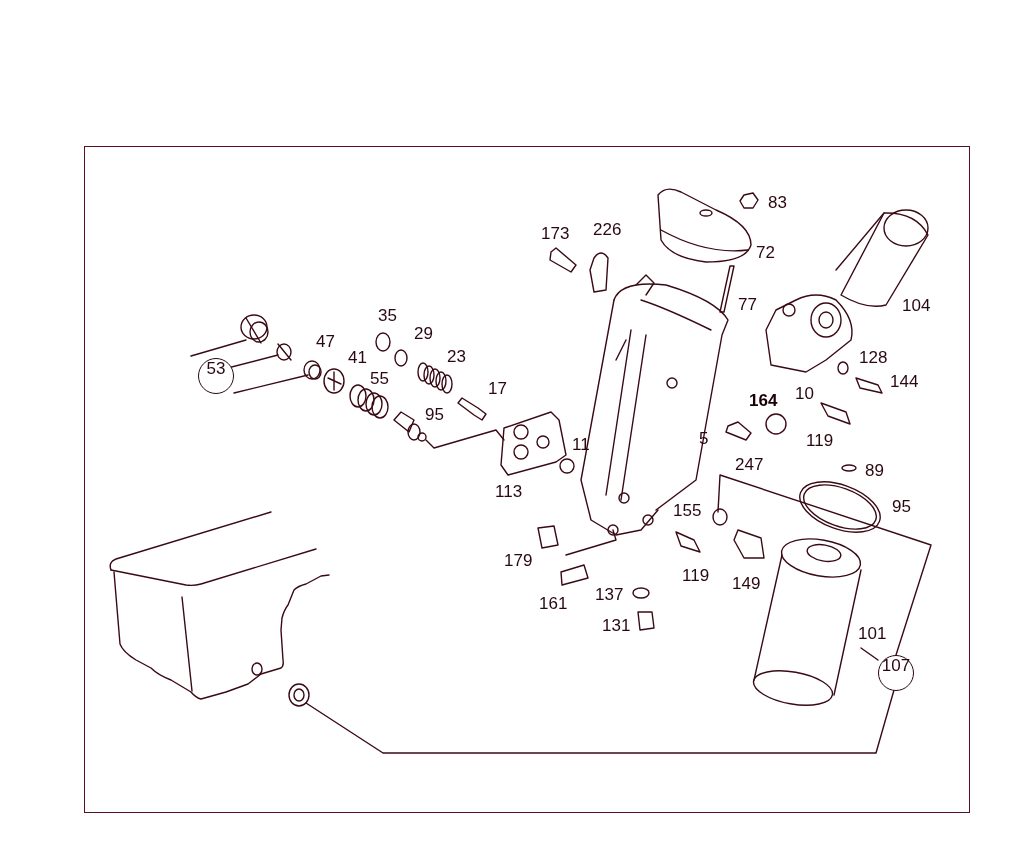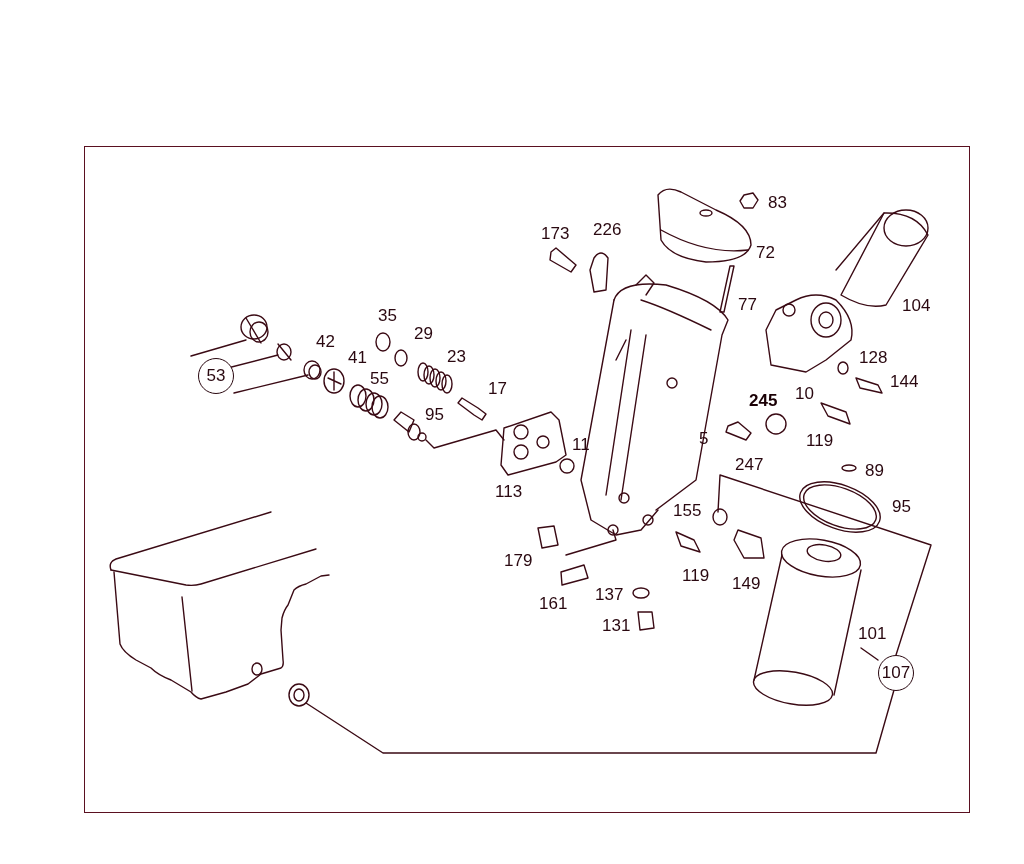--- a/index.html
+++ b/index.html
@@ -2,21 +2,21 @@
 <html><head>
 <meta charset="utf-8">
 <style>
   html, body { margin: 0; padding: 0; background: #ffffff; }
   body { width: 1024px; height: 864px; position: relative; overflow: hidden; font-family: "Liberation Sans", sans-serif; }
   #diagram { position: absolute; left: 16px; top: 0; width: 1024px; height: 864px; }
   .frame { position: absolute; left: 68px; top: 146px; width: 886px; height: 667px; border: 1.5px solid #5a1020; box-sizing: border-box; }
   .lbl { position: absolute; font-size: 17px; color: #2a0810; line-height: 1; white-space: nowrap; }
   .lbl.bold { font-weight: bold; color: #1a0005; }
   .circ { position: absolute; width: 36px; height: 36px; border: 1.5px solid #2a0810; border-radius: 50%; background: #fff;
-          display: flex; align-items: center; justify-content: center; font-size: 17px; color: #2a0810; box-sizing: border-box; }
+          display: flex; align-items: flex-start; justify-content: center; font-size: 17px; color: #2a0810; box-sizing: border-box; }
   svg { position: absolute; left: 0; top: 0; }
   svg * { fill: none; stroke: #3a0a14; stroke-width: 1.4; stroke-linejoin: round; stroke-linecap: round; }
 </style>
 </head>
 <body>
 
 <div id="diagram">
   <div class="frame"></div>
 
   <svg width="1024" height="864">
@@ -156,29 +156,29 @@
   </svg>
 
   <span class="lbl" style="left:752px;top:194px">83</span>
   <span class="lbl" style="left:525px;top:225px">173</span>
   <span class="lbl" style="left:577px;top:221px">226</span>
   <span class="lbl" style="left:740px;top:244px">72</span>
   <span class="lbl" style="left:886px;top:297px">104</span>
   <span class="lbl" style="left:722px;top:296px">77</span>
   <span class="lbl" style="left:362px;top:307px">35</span>
   <span class="lbl" style="left:398px;top:325px">29</span>
-  <span class="lbl" style="left:300px;top:333px">42</span>
+  <span class="lbl" style="left:300px;top:333px">47</span>
   <span class="lbl" style="left:332px;top:349px">41</span>
   <span class="lbl" style="left:431px;top:348px">23</span>
   <span class="lbl" style="left:843px;top:349px">128</span>
   <span class="lbl" style="left:354px;top:370px">55</span>
   <span class="lbl" style="left:874px;top:373px">144</span>
   <span class="lbl" style="left:472px;top:380px">17</span>
   <span class="lbl" style="left:779px;top:385px">10</span>
-  <span class="lbl bold" style="left:733px;top:392px">245</span>
+  <span class="lbl bold" style="left:733px;top:392px">164</span>
   <span class="lbl" style="left:409px;top:406px">95</span>
   <span class="lbl" style="left:790px;top:432px">119</span>
   <span class="lbl" style="left:556px;top:436px">11</span>
   <span class="lbl" style="left:683px;top:430px">5</span>
   <span class="lbl" style="left:719px;top:456px">247</span>
   <span class="lbl" style="left:849px;top:462px">89</span>
   <span class="lbl" style="left:479px;top:483px">113</span>
   <span class="lbl" style="left:876px;top:498px">95</span>
   <span class="lbl" style="left:657px;top:502px">155</span>
   <span class="lbl" style="left:488px;top:552px">179</span>

